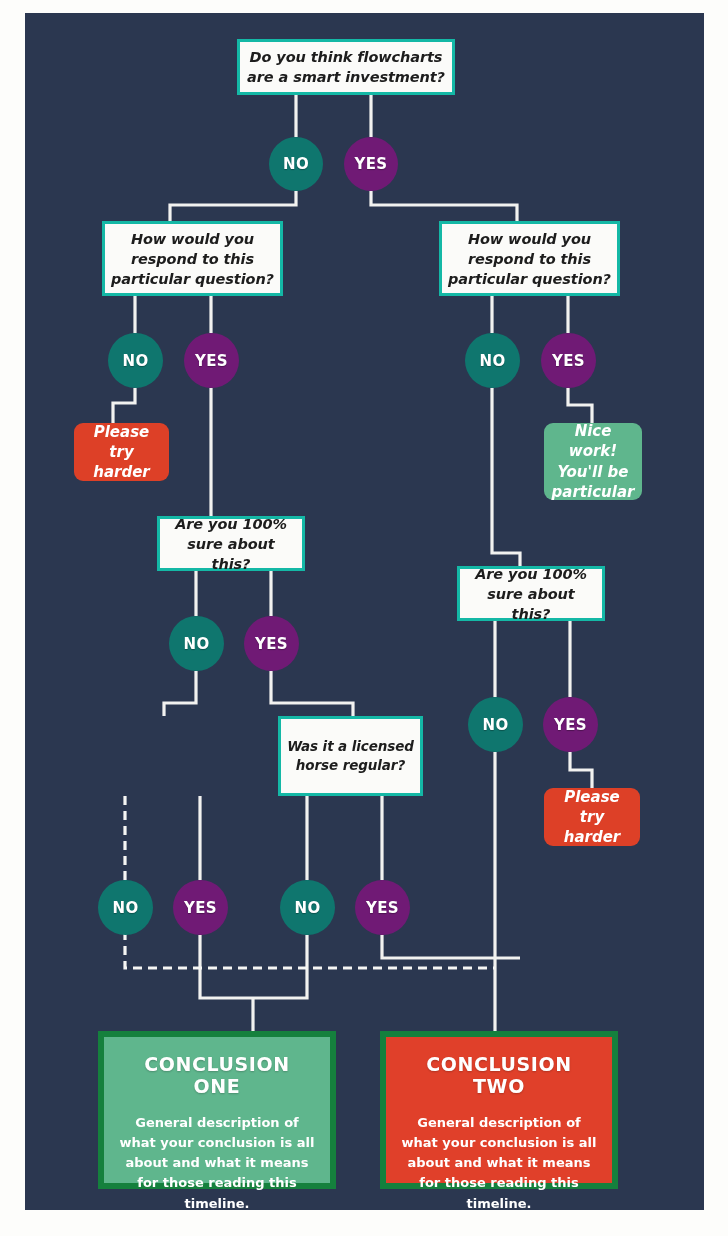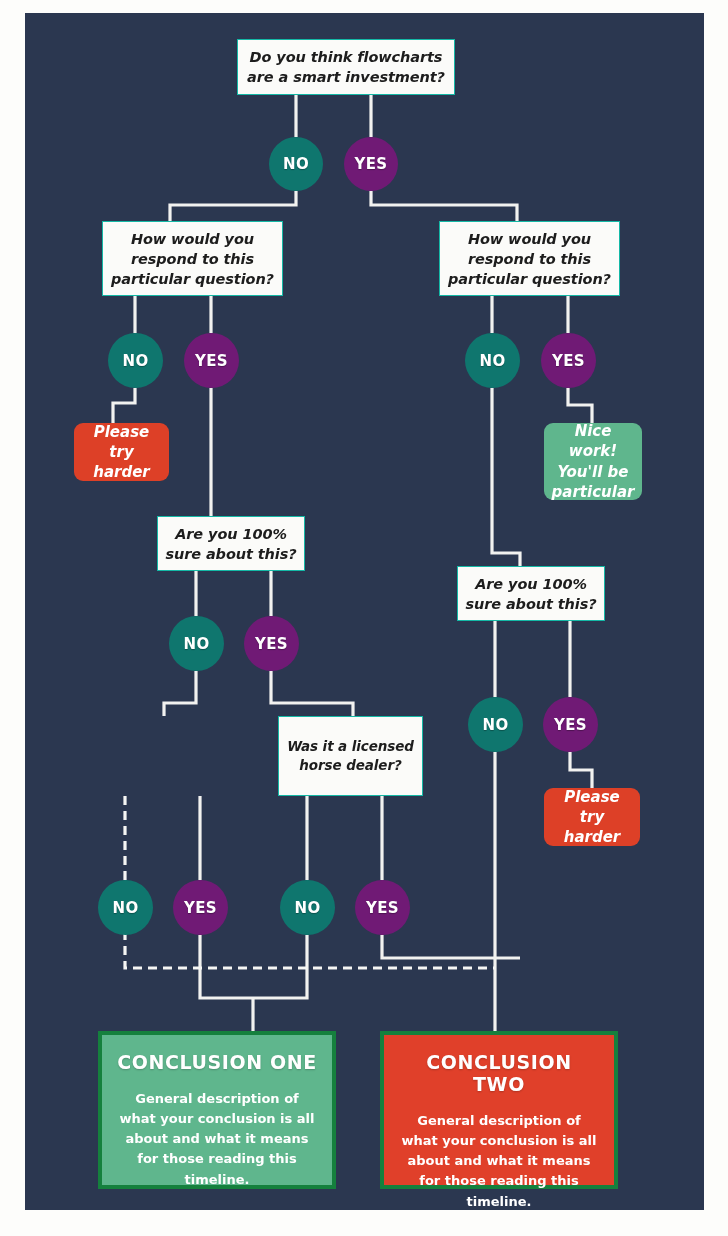--- a/index.html
+++ b/index.html
@@ -36,21 +36,21 @@
     width: 679px;
     height: 1197px;
   }
   .node {
     position: absolute;
     box-sizing: border-box;
   }
   
   .qbox {
     background: #fbfbf9;
-    border: 1px solid #14b8a6;
+    border: 3px solid #14b8a6;
     color: #1d1d1d;
     font-style: italic;
     font-weight: bold;
     font-size: 14.5px;
     line-height: 1.38;
     letter-spacing: -0.1px;
     display: flex;
     align-items: center;
     justify-content: center;
     text-align: center;
@@ -83,21 +83,21 @@
     font-weight: bold;
     font-size: 15px;
     line-height: 1.35;
     padding: 6px 8px;
   }
   .pill.red   { background: #dd4027; }
   .pill.green { background: #5fb68d; }
 
   
   .conclusion {
-    border: 4px solid #15803d;
+    border: 6px solid #15803d;
     display: flex;
     flex-direction: column;
     align-items: center;
     padding: 16px 14px 22px 14px;
     text-align: center;
   }
   .conclusion.green { background: #5fb68d; }
   .conclusion.red   { background: #e0402a; }
   .conclusion .ctitle {
     color: #ffffff;
@@ -207,21 +207,21 @@
 
     <div class="node circle no" style="left:144px; top:603px; width:55px; height:55px;">
       <span>NO</span>
     </div>
     <div class="node circle yes" style="left:219px; top:603px; width:55px; height:55px;">
       <span>YES</span>
     </div>
 
 
     <div class="node qbox" style="left:253px; top:703px; width:145px; height:80px; font-size:13.5px;">
-      <span>Was it a licensed horse dealer?</span>
+      <span>Was it a licensed horse regular?</span>
     </div>
 
     <div class="node circle no" style="left:73px; top:867px; width:55px; height:55px;">
       <span>NO</span>
     </div>
     <div class="node circle yes" style="left:148px; top:867px; width:55px; height:55px;">
       <span>YES</span>
     </div>
     <div class="node circle no" style="left:255px; top:867px; width:55px; height:55px;">
       <span>NO</span>

